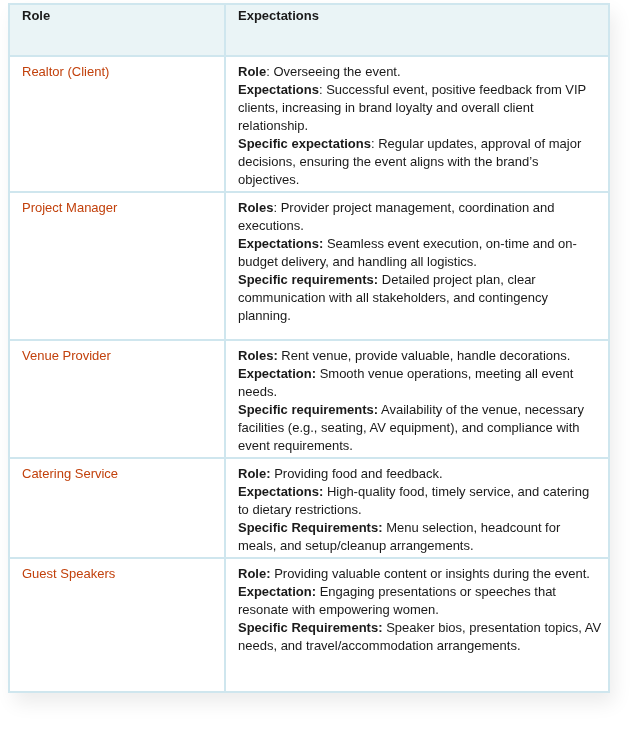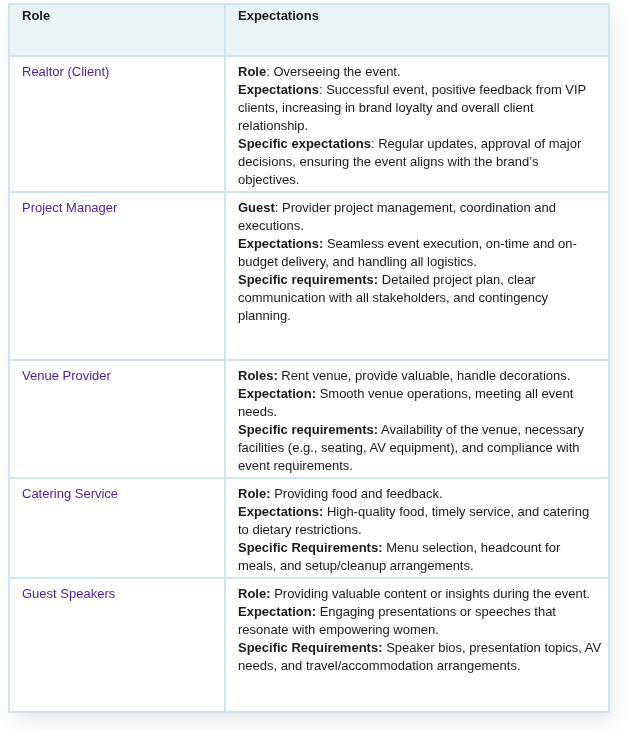--- a/index.html
+++ b/index.html
@@ -30,21 +30,21 @@
       font-weight: bold; font-size: 14.5px; line-height: 19px;
       border-right: 2px solid #0a9f52;
     }
     tr.title-row td.t2 {
       font-size: 14.5px; line-height: 19px; padding-left: 12px;
     }
     tr.head-row td {
       background: #eaf4f6; font-weight: bold; padding: 2px 8px 2px 12px; height: 46px;
     }
     tr.body-row td { padding: 6px 6px 2px 12px; }
-    tr.body-row td.role-cell { color: #4c1d95; }
+    tr.body-row td.role-cell { color: #c2410c; }
     .ln { display: block; }
     .lbl { font-weight: bold; }
   </style>
 </head>
 <body>
 
 <div class="page">
   <table>
     <colgroup>
         <col class="c1">
@@ -58,24 +58,24 @@
 
       <tr class="body-row" style="height:126px">
         <td class="role-cell">Realtor (Client)</td>
         <td>
           <span class="ln"><span class="lbl">Role</span><span>: </span><span>Overseeing the event.</span></span>
           <span class="ln"><span class="lbl">Expectations</span><span>: </span><span>Successful event, positive feedback from VIP clients, increasing in brand loyalty and overall client relationship.</span></span>
           <span class="ln"><span class="lbl">Specific expectations</span><span>: </span><span>Regular updates, approval of major decisions, ensuring the event aligns with the brand’s objectives.</span></span>
         </td>
       </tr>
 
-      <tr class="body-row" style="height:168px">
+      <tr class="body-row" style="height:148px">
         <td class="role-cell">Project Manager</td>
         <td>
-          <span class="ln"><span class="lbl">Guest</span><span>: </span><span>Provider project management, coordination and executions.</span></span>
+          <span class="ln"><span class="lbl">Roles</span><span>: </span><span>Provider project management, coordination and executions.</span></span>
           <span class="ln"><span class="lbl">Expectations:</span><span> </span><span>Seamless event execution, on-time and on-budget delivery, and handling all logistics.</span></span>
           <span class="ln"><span class="lbl">Specific requirements:</span><span> </span><span>Detailed project plan, clear communication with all stakeholders, and contingency planning.</span></span>
         </td>
       </tr>
 
       <tr class="body-row" style="height:110px">
         <td class="role-cell">Venue Provider</td>
         <td>
           <span class="ln"><span class="lbl">Roles:</span><span> </span><span>Rent venue, provide valuable, handle decorations.</span></span>
           <span class="ln"><span class="lbl">Expectation:</span><span> </span><span>Smooth venue operations, meeting all event needs.</span></span>

